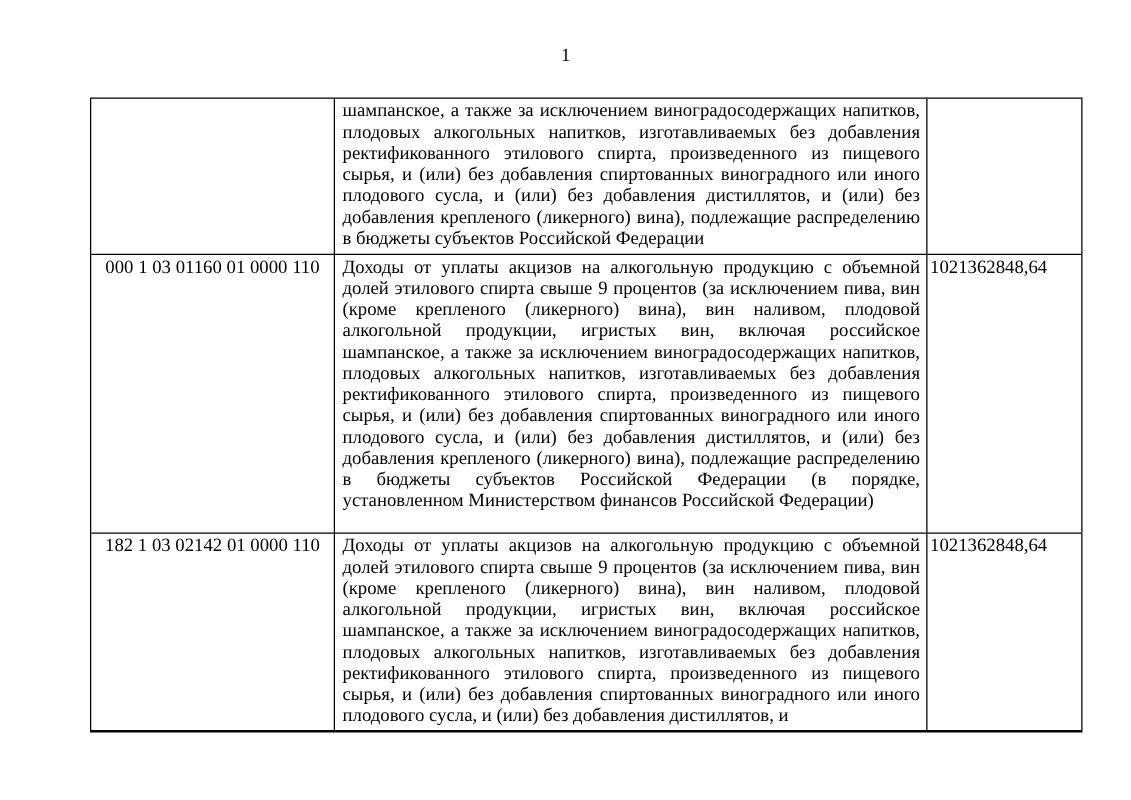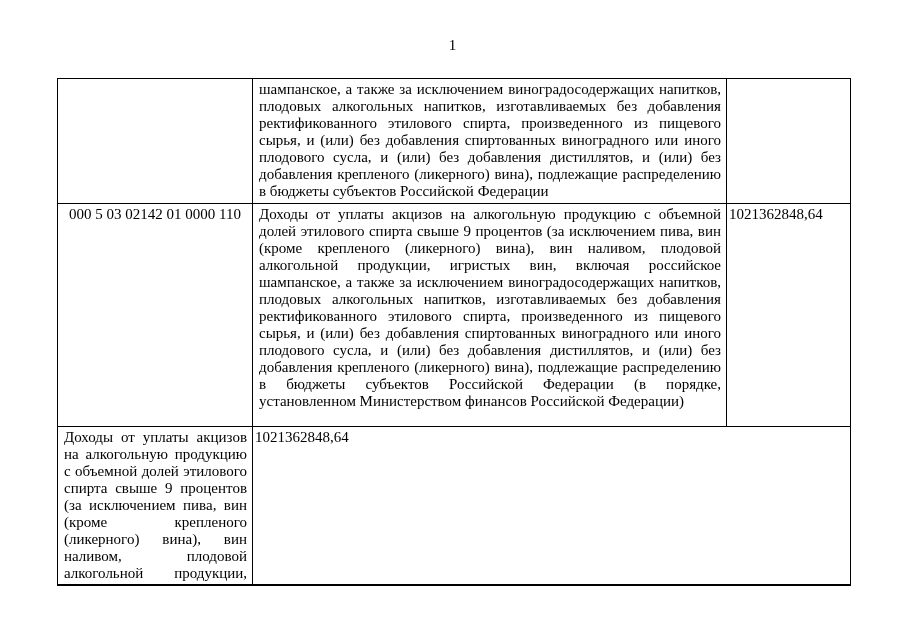--- a/index.html
+++ b/index.html
@@ -20,21 +20,21 @@
     position: absolute;
     top: 37px;
     left: 0;
     width: 905px;
     text-align: center;
     font-size: 15px;
     line-height: 17px;
   }
   .budget-table {
     position: absolute;
-    left: 57px;
+    left: 72px;
     top: 78px;
     width: 792px;
     height: 505px;
     display: grid;
     grid-template-columns: 195px 474px 123px;
     grid-template-rows: 125px 223px 157px;
     border-top: 1px solid #000000;
     border-left: 1px solid #000000;
     border-right: 1px solid #000000;
     border-bottom: 2px solid #000000;
@@ -68,21 +68,22 @@
 <div class="page">
 
   <div class="page-number">1</div>
 
   <div class="budget-table">
 
     <div class="cell code-cell"></div>
     <div class="cell desc-cell">шампанское, а также за исключением виноградосодержащих напитков, плодовых алкогольных напитков, изготавливаемых без добавления ректификованного этилового спирта, произведенного из пищевого сырья, и (или) без добавления спиртованных виноградного или иного плодового сусла, и (или) без добавления дистиллятов, и (или) без добавления крепленого (ликерного) вина), подлежащие распределению в бюджеты субъектов Российской Федерации</div>
     <div class="cell amount-cell last-col"></div>
 
-    <div class="cell code-cell">000 5 03 02142 01 0000 110</div>
+    <div class="cell code-cell">000 1 03 01160 01 0000 110</div>
     <div class="cell desc-cell">Доходы от уплаты акцизов на алкогольную продукцию с объемной долей этилового спирта свыше 9 процентов (за исключением пива, вин (кроме крепленого (ликерного) вина), вин наливом, плодовой алкогольной продукции, игристых вин, включая российское шампанское, а также за исключением виноградосодержащих напитков, плодовых алкогольных напитков, изготавливаемых без добавления ректификованного этилового спирта, произведенного из пищевого сырья, и (или) без добавления спиртованных виноградного или иного плодового сусла, и (или) без добавления дистиллятов, и (или) без добавления крепленого (ликерного) вина), подлежащие распределению в бюджеты субъектов Российской Федерации (в порядке, установленном Министерством финансов Российской Федерации)</div>
     <div class="cell amount-cell last-col">1021362848,64</div>
 
+    <div class="cell code-cell last-row">182 1 03 02142 01 0000 110</div>
     <div class="cell desc-cell last-row">Доходы от уплаты акцизов на алкогольную продукцию с объемной долей этилового спирта свыше 9 процентов (за исключением пива, вин (кроме крепленого (ликерного) вина), вин наливом, плодовой алкогольной продукции, игристых вин, включая российское шампанское, а также за исключением виноградосодержащих напитков, плодовых алкогольных напитков, изготавливаемых без добавления ректификованного этилового спирта, произведенного из пищевого сырья, и (или) без добавления спиртованных виноградного или иного плодового сусла, и (или) без добавления дистиллятов, и</div>
     <div class="cell amount-cell last-col last-row">1021362848,64</div>
 
   </div>
 </div>
 
 </body></html>

